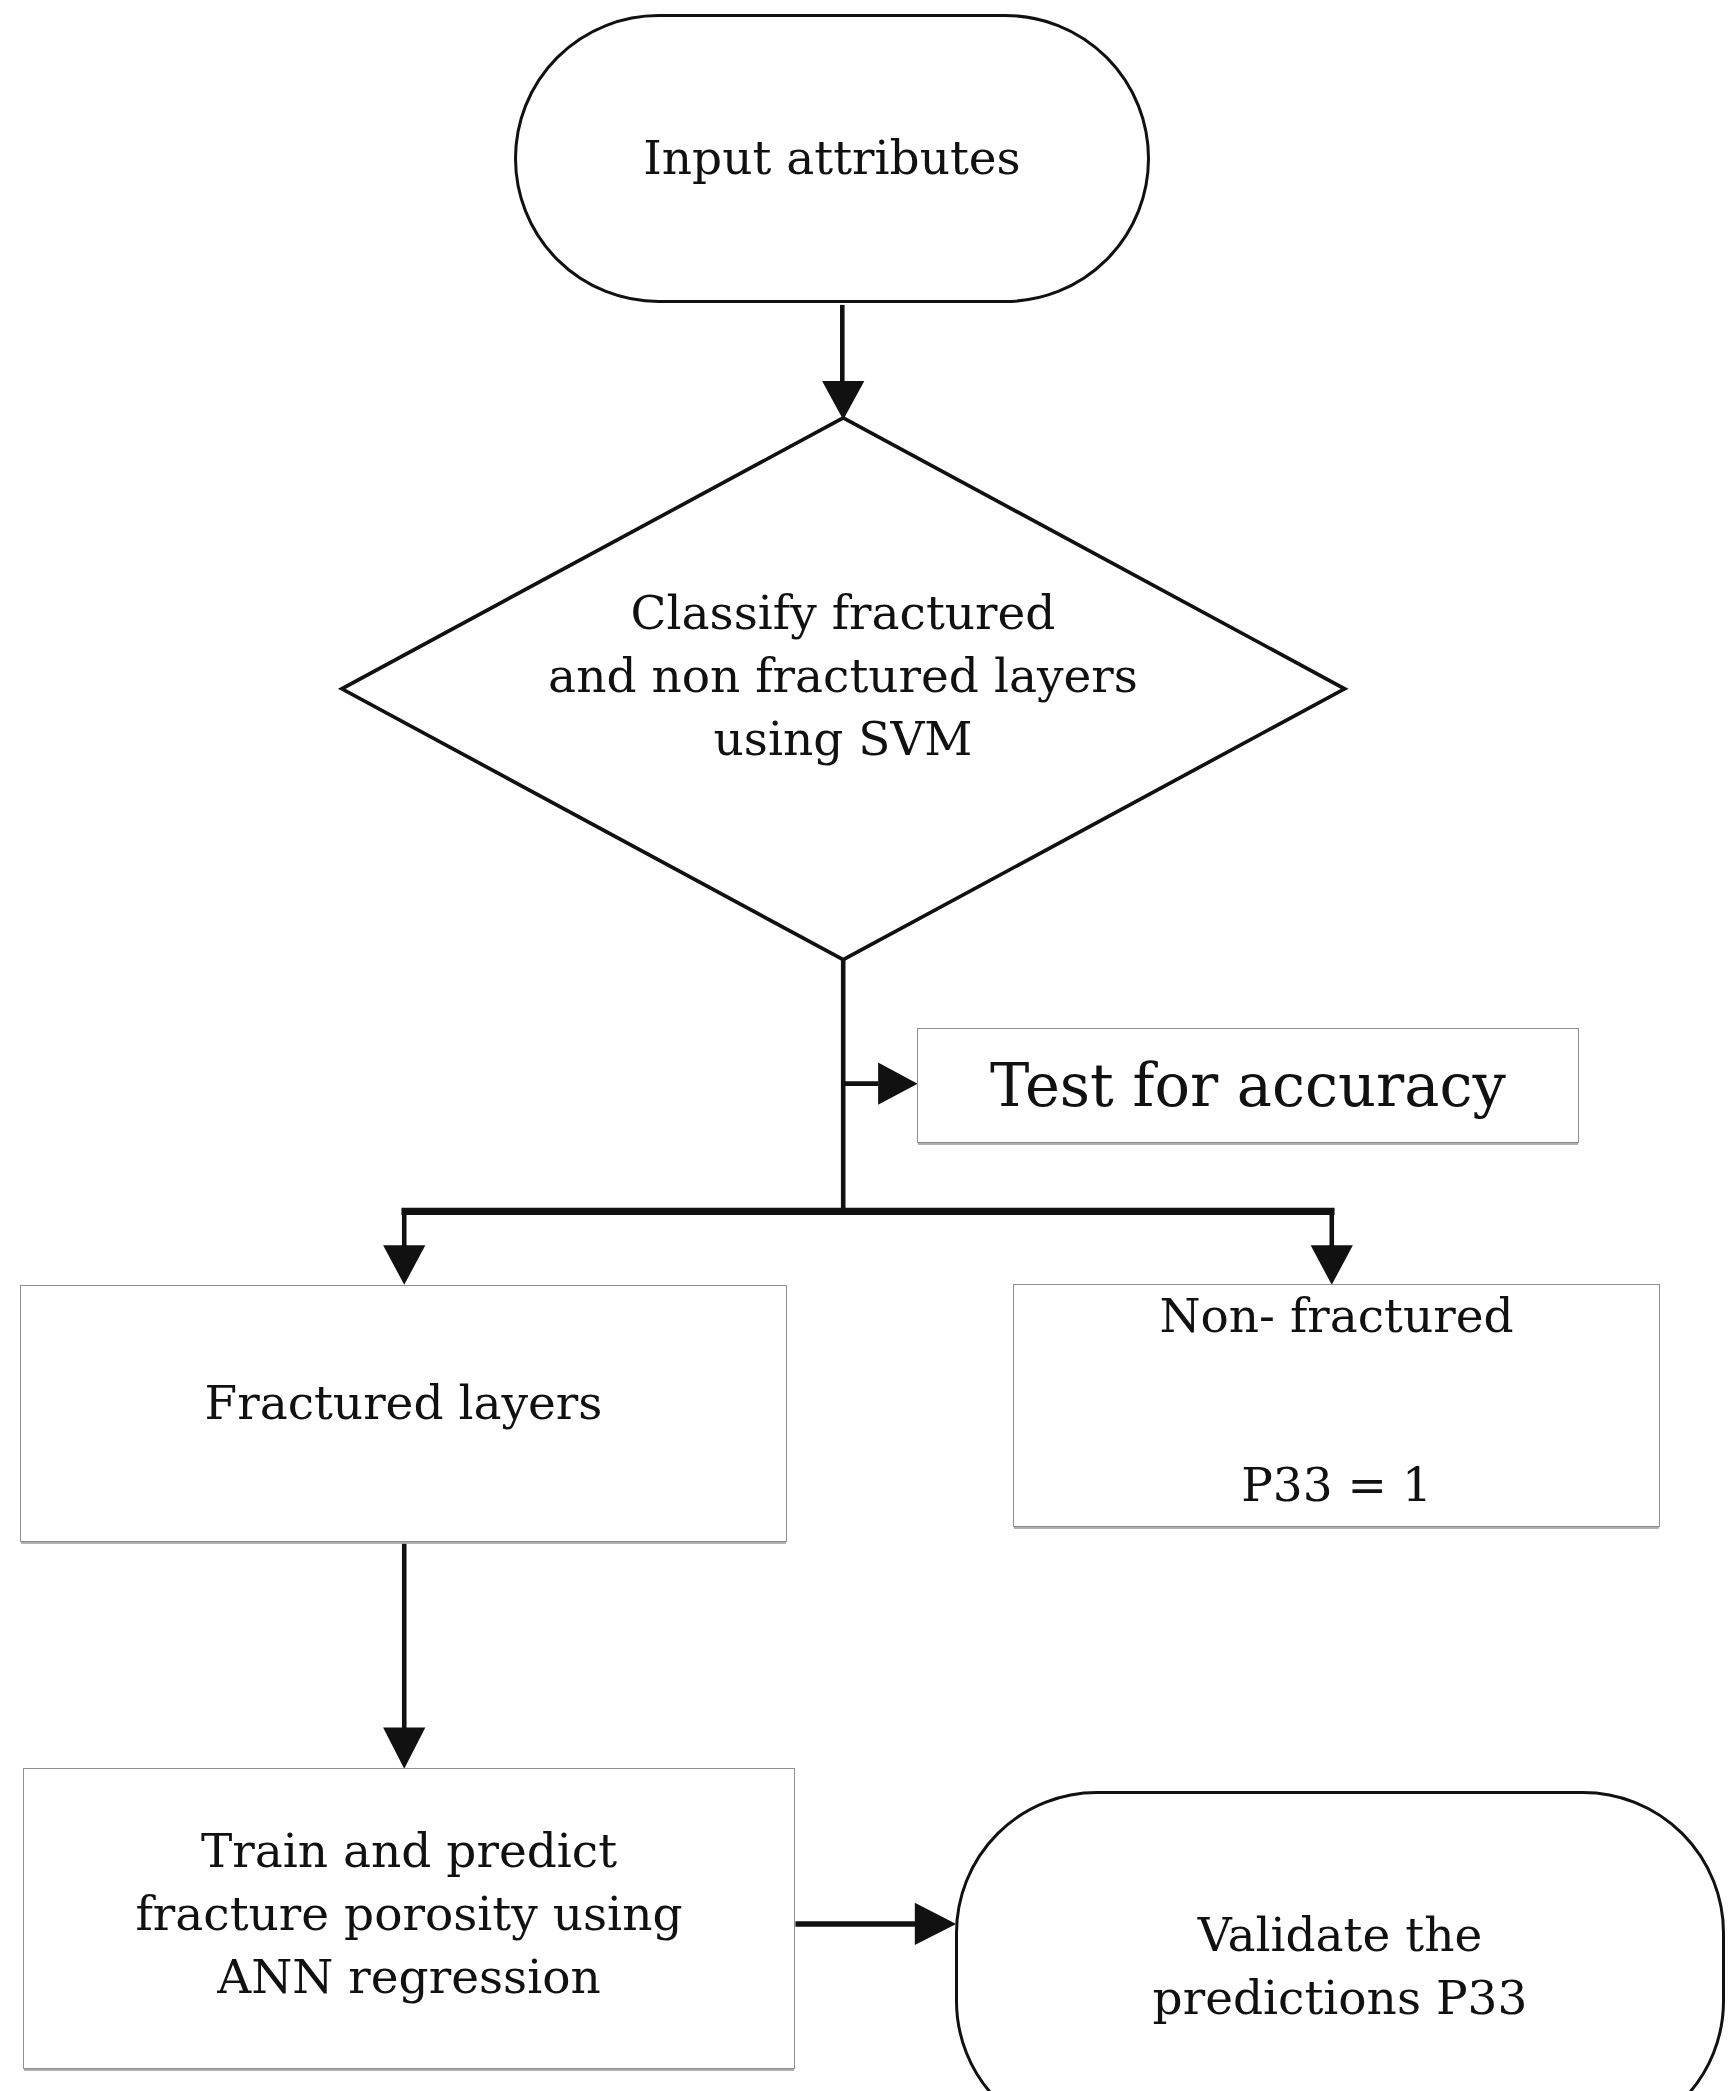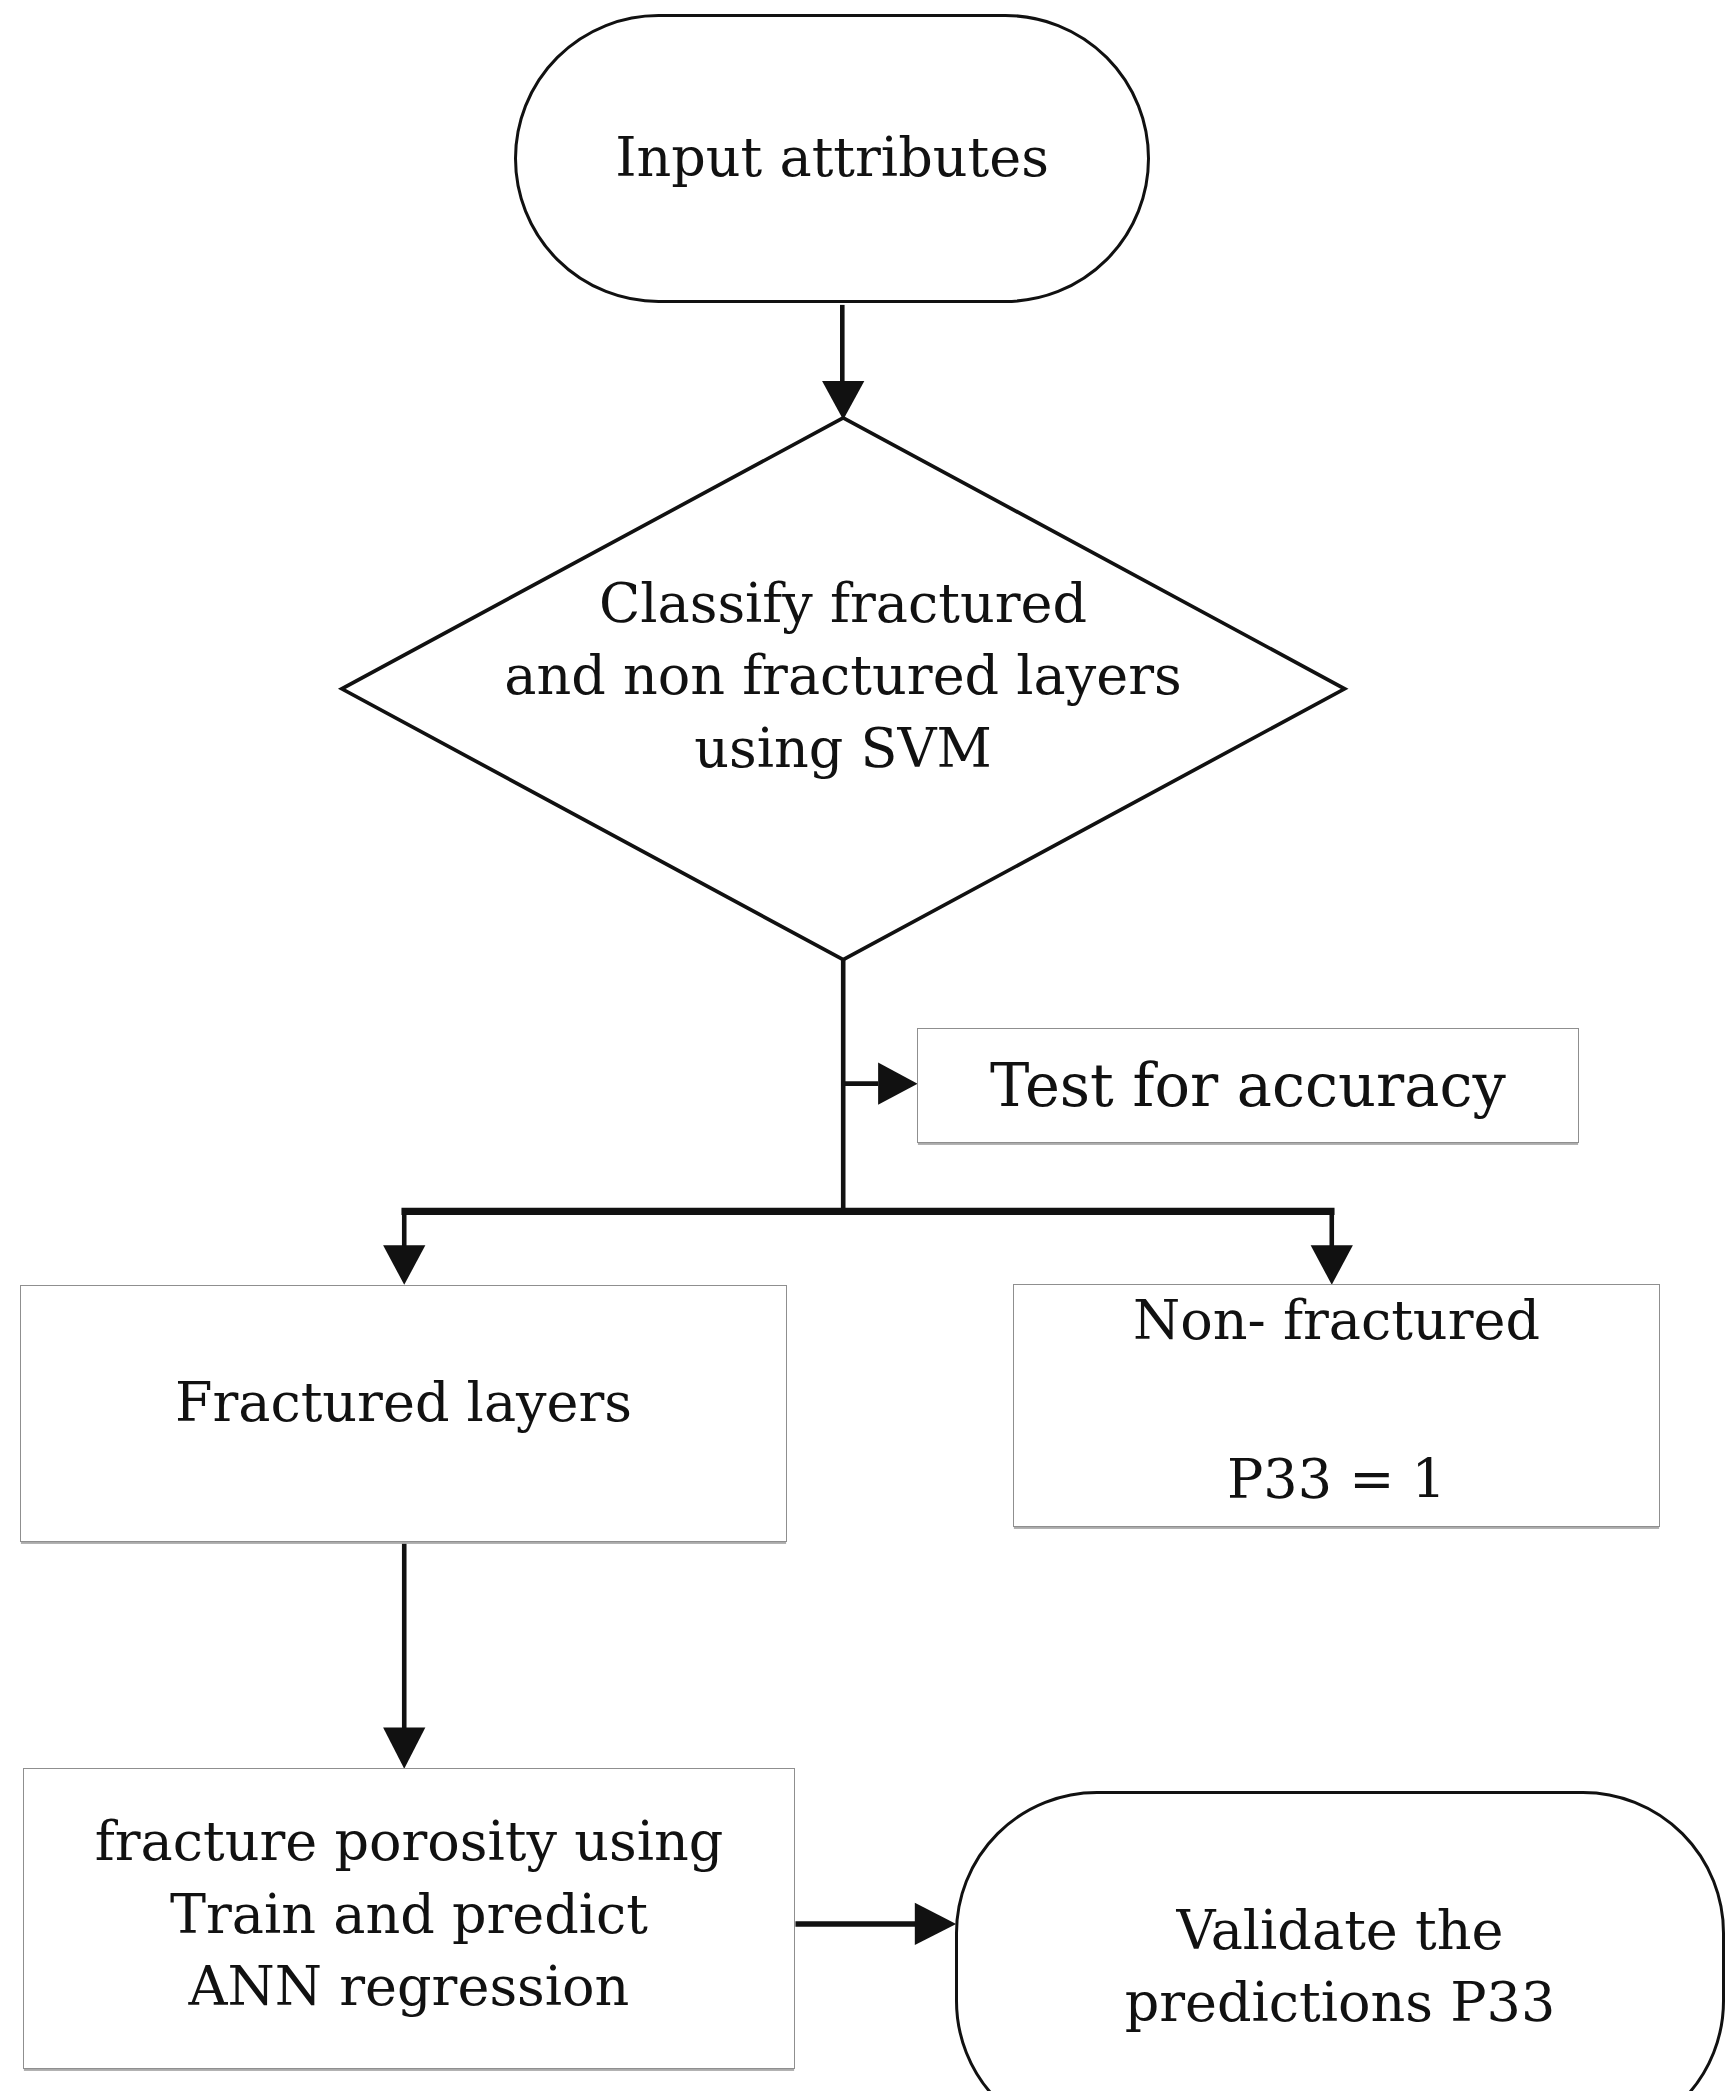--- a/index.html
+++ b/index.html
@@ -22,21 +22,21 @@
     width: 1736px; height: 2092px;
     display: block;
   }
   .node {
     position: absolute;
     display: flex;
     flex-direction: column;
     align-items: center;
     justify-content: center;
     text-align: center;
-    font-size: 54px;
+    font-size: 47px;
     line-height: 1.34;
     background: #ffffff;
     box-sizing: border-box;
   }
   .terminator {
     border: 3.7px solid var(--line, #111111);
   }
   .gray-box {
     border: 1.8px solid var(--box_border, #8f8f8f);
     box-shadow: 0 2.8px 0 -0.9px #ababab;
@@ -118,22 +118,22 @@
   <div class="node gray-box" id="fractured">
     <div class="line-text">Fractured layers</div>
   </div>
 
   <div class="node gray-box" id="non-fractured">
     <div class="line-text">Non- fractured</div>
     <div class="line-text">P33 = 1</div>
   </div>
 
   <div class="node gray-box" id="train">
+    <div class="line-text">Train and predict</div>
     <div class="line-text">fracture porosity using</div>
-    <div class="line-text">Train and predict</div>
     <div class="line-text">ANN regression</div>
   </div>
 
   <div class="node terminator" id="validate">
     <div class="line-text">Validate the</div>
     <div class="line-text">predictions P33</div>
   </div>
 
 </div>
 

